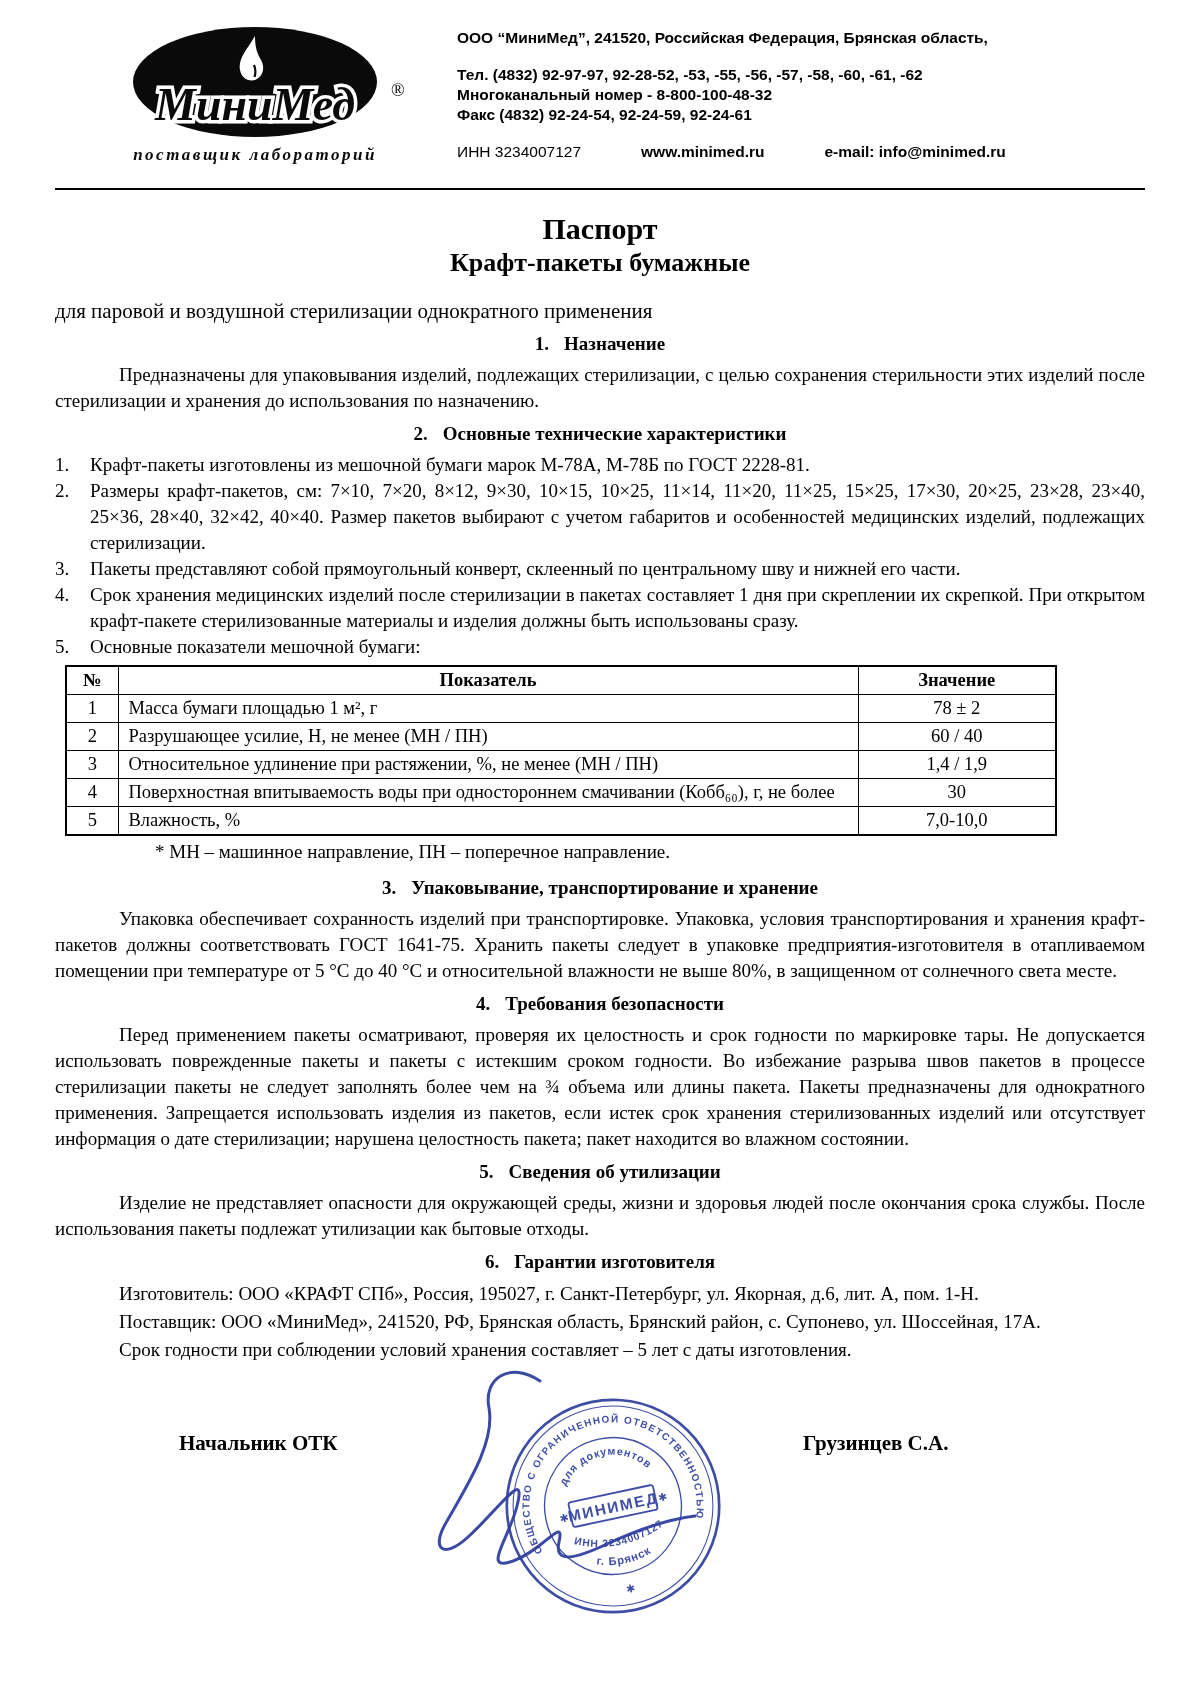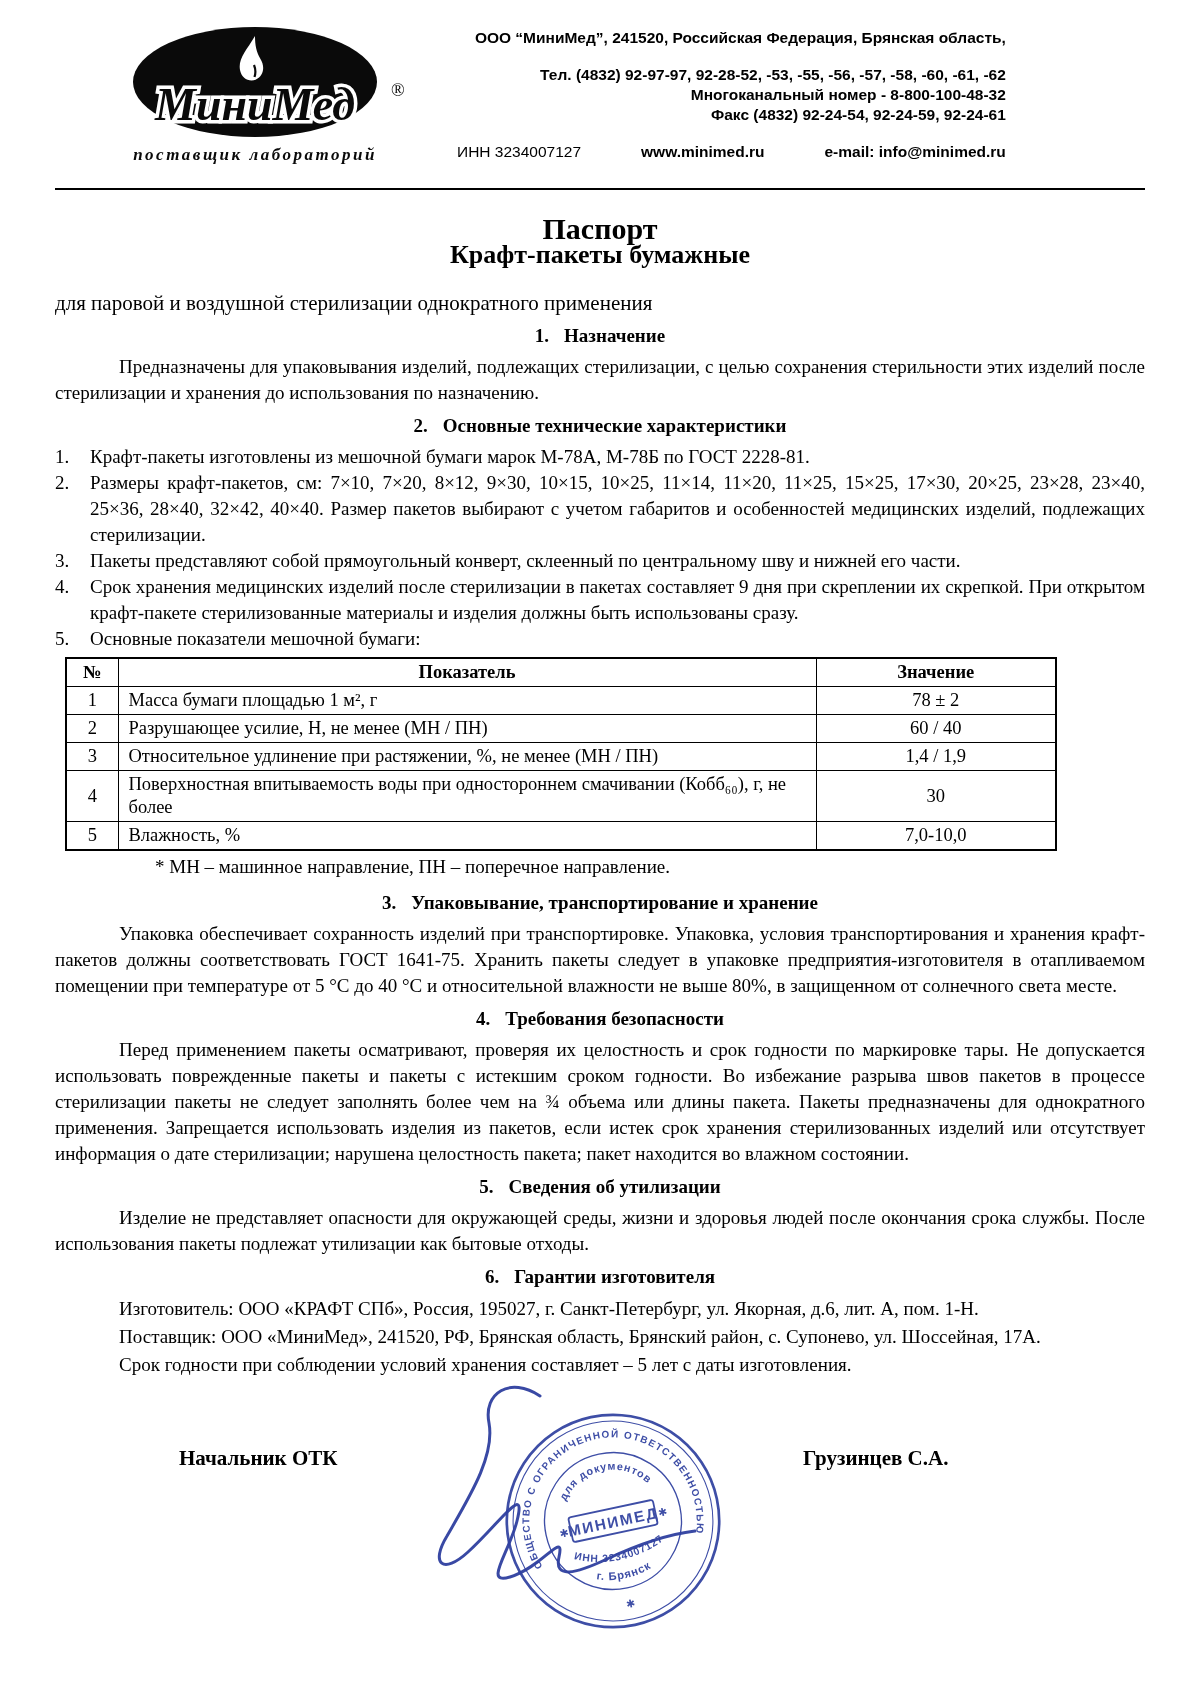--- a/index.html
+++ b/index.html
@@ -11,45 +11,45 @@
     font-family:"Liberation Serif", serif; overflow:hidden;
   }
   
   .header { display:flex; padding:24px 55px 0 105px; }
   .logo-wrap { width:312px; flex:0 0 312px; }
   .company {
     margin-left:40px; padding-top:4px;
     font-family:"Liberation Sans", sans-serif; font-weight:bold;
     font-size:15.5px; line-height:20px;
   }
-  .company .grp { margin-bottom:17px;text-align:right; }
+  .company .grp { margin-bottom:17px; }
   .idrow { display:flex; column-gap:60px; }
   .idrow .inn { font-weight:normal; }
   .rule { border-top:2.5px solid #000; margin:8px 55px 0 55px; }
   
   .content { padding:0 55px; font-size:19px; line-height:26px; }
   .doc-type { text-align:center; font-weight:bold; font-size:30px; margin-top:26px; }
-  .product  { text-align:center; font-weight:bold; font-size:26px; }
+  .product  { text-align:center; font-weight:bold; font-size:26px; margin-top:8px; }
   .subtitle { text-align:left; font-size:21px; margin-top:22px; }
   
   .sec-h { text-align:center; font-weight:bold; font-size:19px; margin:7px 0 5px 0; }
   .sec-h .h-num { margin-right:15px; }
   p.body { margin:0; text-align:justify; text-indent:64px; }
   .list { margin:0; }
   .list-item { display:flex; }
   .list-item .li-num { flex:0 0 35px; }
   .list-item .li-text { flex:1; text-align:justify; }
   
   table.spec { border-collapse:collapse; width:992px; margin:5px 0 3px 10px;
                border:2px solid #000; font-size:18.5px; }
   table.spec th, table.spec td { border:1px solid #000; padding:2px 10px; line-height:23px; }
   table.spec th { font-weight:bold; text-align:center; }
   .c-num { width:52px; text-align:center; }
   .c-ind { text-align:left; }
-  .c-val { width:240px; text-align:center; }
+  .c-val { width:198px; text-align:center; }
   .footnote { margin:3px 0 10px 100px; }
   
   .guar-line { padding-left:64px; line-height:28px; }
   
   .footer { position:relative; margin-top:14px; height:330px; }
   .sig-left  { position:absolute; left:124px; top:52px; font-weight:bold; font-size:21px; }
   .sig-right { position:absolute; left:748px; top:52px; font-weight:bold; font-size:21px; }
   .stamp-wrap { position:absolute; left:432px; top:2px; width:252px; height:252px;
                 transform:rotate(-12deg); opacity:0.92; }
   .stamp-svg text { fill:var(--ink); font-family:"Liberation Sans", sans-serif; }
@@ -119,21 +119,21 @@
       <div class="list-item">
         <span class="li-num">2.</span>
         <span class="li-text">Размеры крафт-пакетов, см: 7×10, 7×20, 8×12, 9×30, 10×15, 10×25, 11×14, 11×20, 11×25, 15×25, 17×30, 20×25, 23×28, 23×40, 25×36, 28×40, 32×42, 40×40. Размер пакетов выбирают с учетом габаритов и особенностей медицинских изделий, подлежащих стерилизации.</span>
       </div>
       <div class="list-item">
         <span class="li-num">3.</span>
         <span class="li-text">Пакеты представляют собой прямоугольный конверт, склеенный по центральному шву и нижней его части.</span>
       </div>
       <div class="list-item">
         <span class="li-num">4.</span>
-        <span class="li-text">Срок хранения медицинских изделий после стерилизации в пакетах составляет 9 дня при скреплении их скрепкой. При открытом крафт-пакете стерилизованные материалы и изделия должны быть использованы сразу.</span>
+        <span class="li-text">Срок хранения медицинских изделий после стерилизации в пакетах составляет 1 дня при скреплении их скрепкой. При открытом крафт-пакете стерилизованные материалы и изделия должны быть использованы сразу.</span>
       </div>
       <div class="list-item">
         <span class="li-num">5.</span>
         <span class="li-text">Основные показатели мешочной бумаги:</span>
       </div>
     </div>
 
     <table class="spec">
       <thead>
         <tr>

